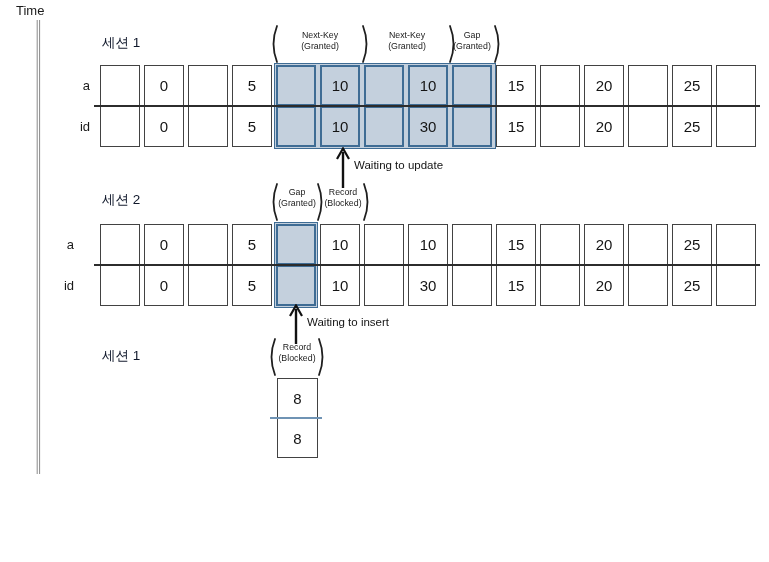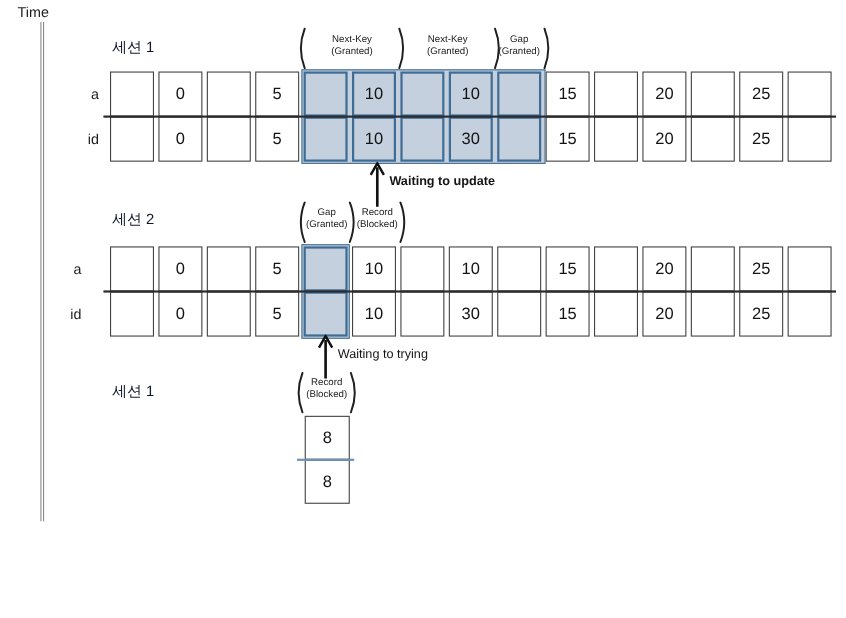--- a/index.html
+++ b/index.html
@@ -107,21 +107,21 @@
     <div class="cell"></div>
     <div class="cell">25</div>
     <div class="cell"></div>
   </div>
   <div class="midline" style="top:105.4px;"></div>
 
   <svg class="arrow" style="left:330px;top:147px;" width="26" height="43">
     <line x1="13" y1="5" x2="13" y2="41" stroke="#111" stroke-width="2.4"></line>
     <polyline points="7,12 13,1.5 19,12" fill="none" stroke="#111" stroke-width="2.2"></polyline>
   </svg>
-  <div class="wait-text" style="left:354px;top:159px;font-weight:bold;">Waiting to update</div>
+  <div class="wait-text" style="left:354px;top:159px;">Waiting to update</div>
 
   <div class="title" style="top:191px;">세션 2</div>
 
   <svg class="brk" style="left:268px;top:183px;" width="12" height="38">
       <path d="M9 1 Q2 19 9 37" fill="none" stroke="#1f1f1f" stroke-width="1.8" stroke-linecap="round"></path>
     </svg>
   <svg class="brk" style="left:315px;top:183px;" width="12" height="38">
       <path d="M3 1 Q10 19 3 37" fill="none" stroke="#1f1f1f" stroke-width="1.8" stroke-linecap="round"></path>
     </svg>
   <svg class="brk" style="left:361px;top:183px;" width="12" height="38">
@@ -173,21 +173,21 @@
     <div class="cell"></div>
     <div class="cell">25</div>
     <div class="cell"></div>
   </div>
   <div class="midline" style="top:264.4px;"></div>
 
   <svg class="arrow" style="left:283px;top:304px;" width="26" height="42">
     <line x1="13" y1="5" x2="13" y2="40" stroke="#111" stroke-width="2.4"></line>
     <polyline points="7,12 13,1.5 19,12" fill="none" stroke="#111" stroke-width="2.2"></polyline>
   </svg>
-  <div class="wait-text" style="left:307px;top:316px;">Waiting to trying</div>
+  <div class="wait-text" style="left:307px;top:316px;">Waiting to insert</div>
 
   <div class="title" style="top:347px;">세션 1</div>
 
   <svg class="brk" style="left:266px;top:338px;" width="12" height="38">
       <path d="M9 1 Q2 19 9 37" fill="none" stroke="#1f1f1f" stroke-width="1.8" stroke-linecap="round"></path>
     </svg>
   <svg class="brk" style="left:316px;top:338px;" width="12" height="38">
       <path d="M3 1 Q10 19 3 37" fill="none" stroke="#1f1f1f" stroke-width="1.8" stroke-linecap="round"></path>
     </svg>
 

